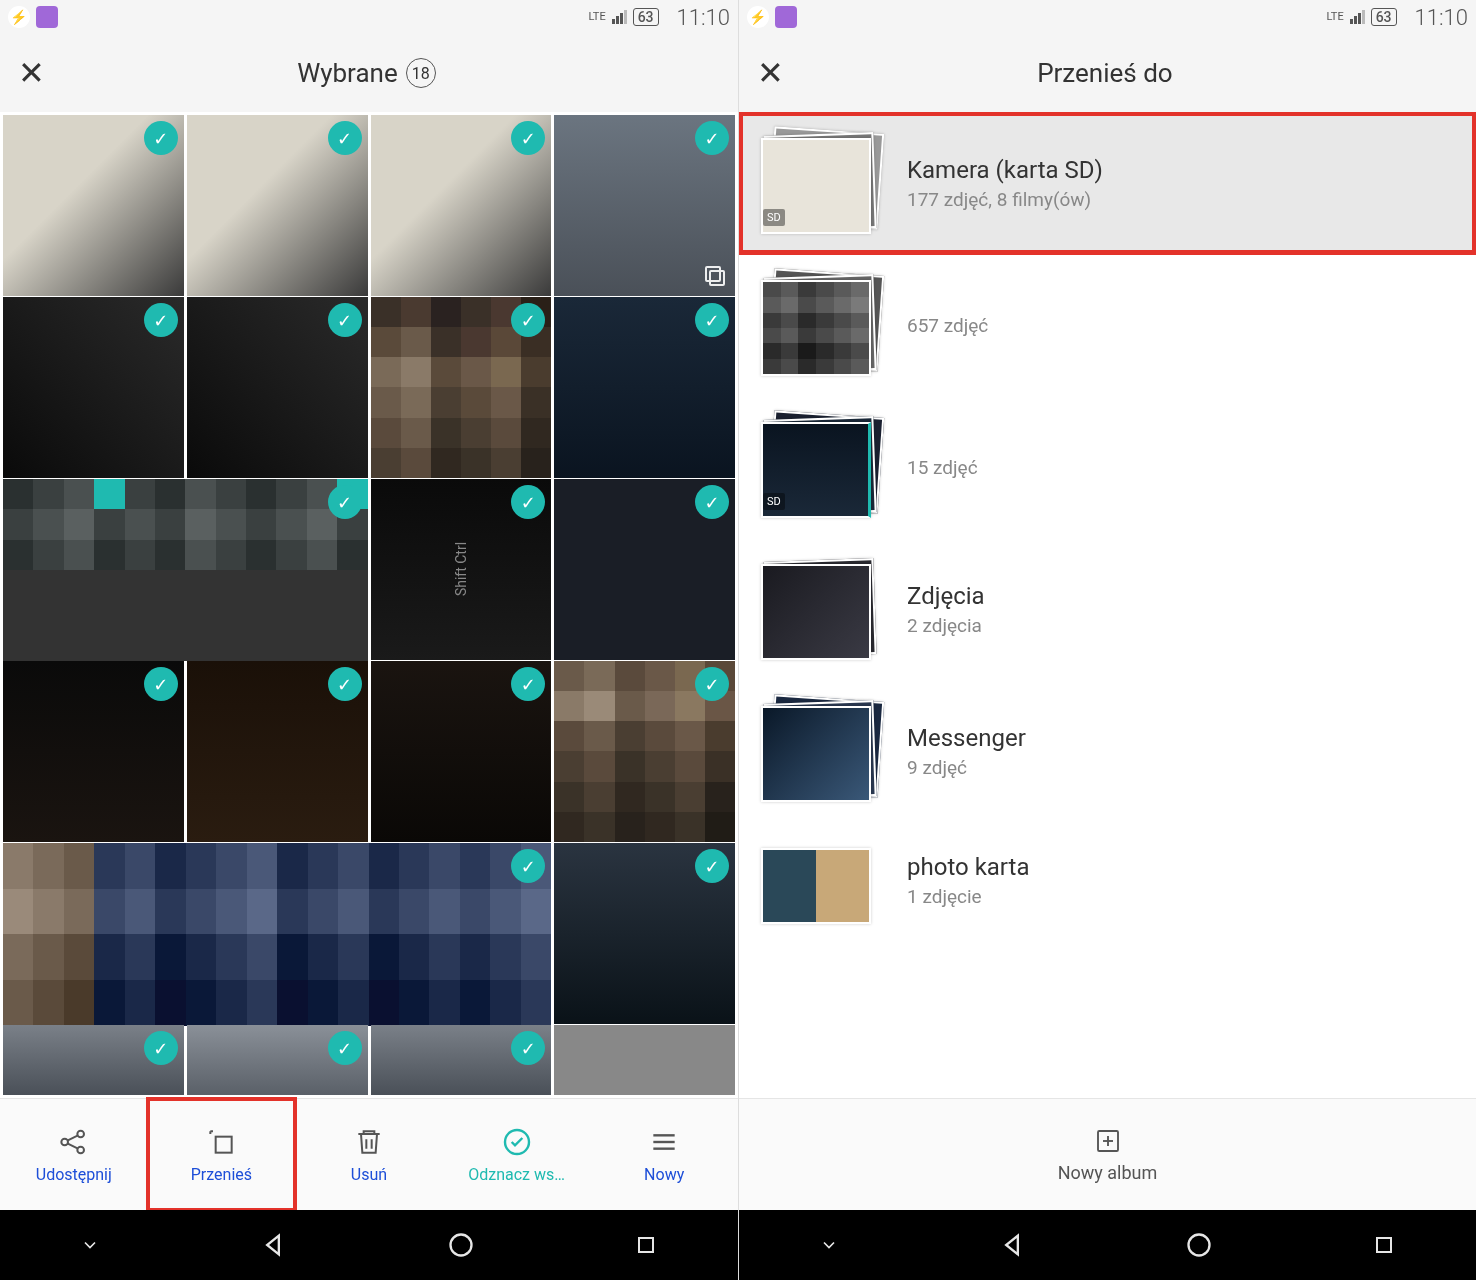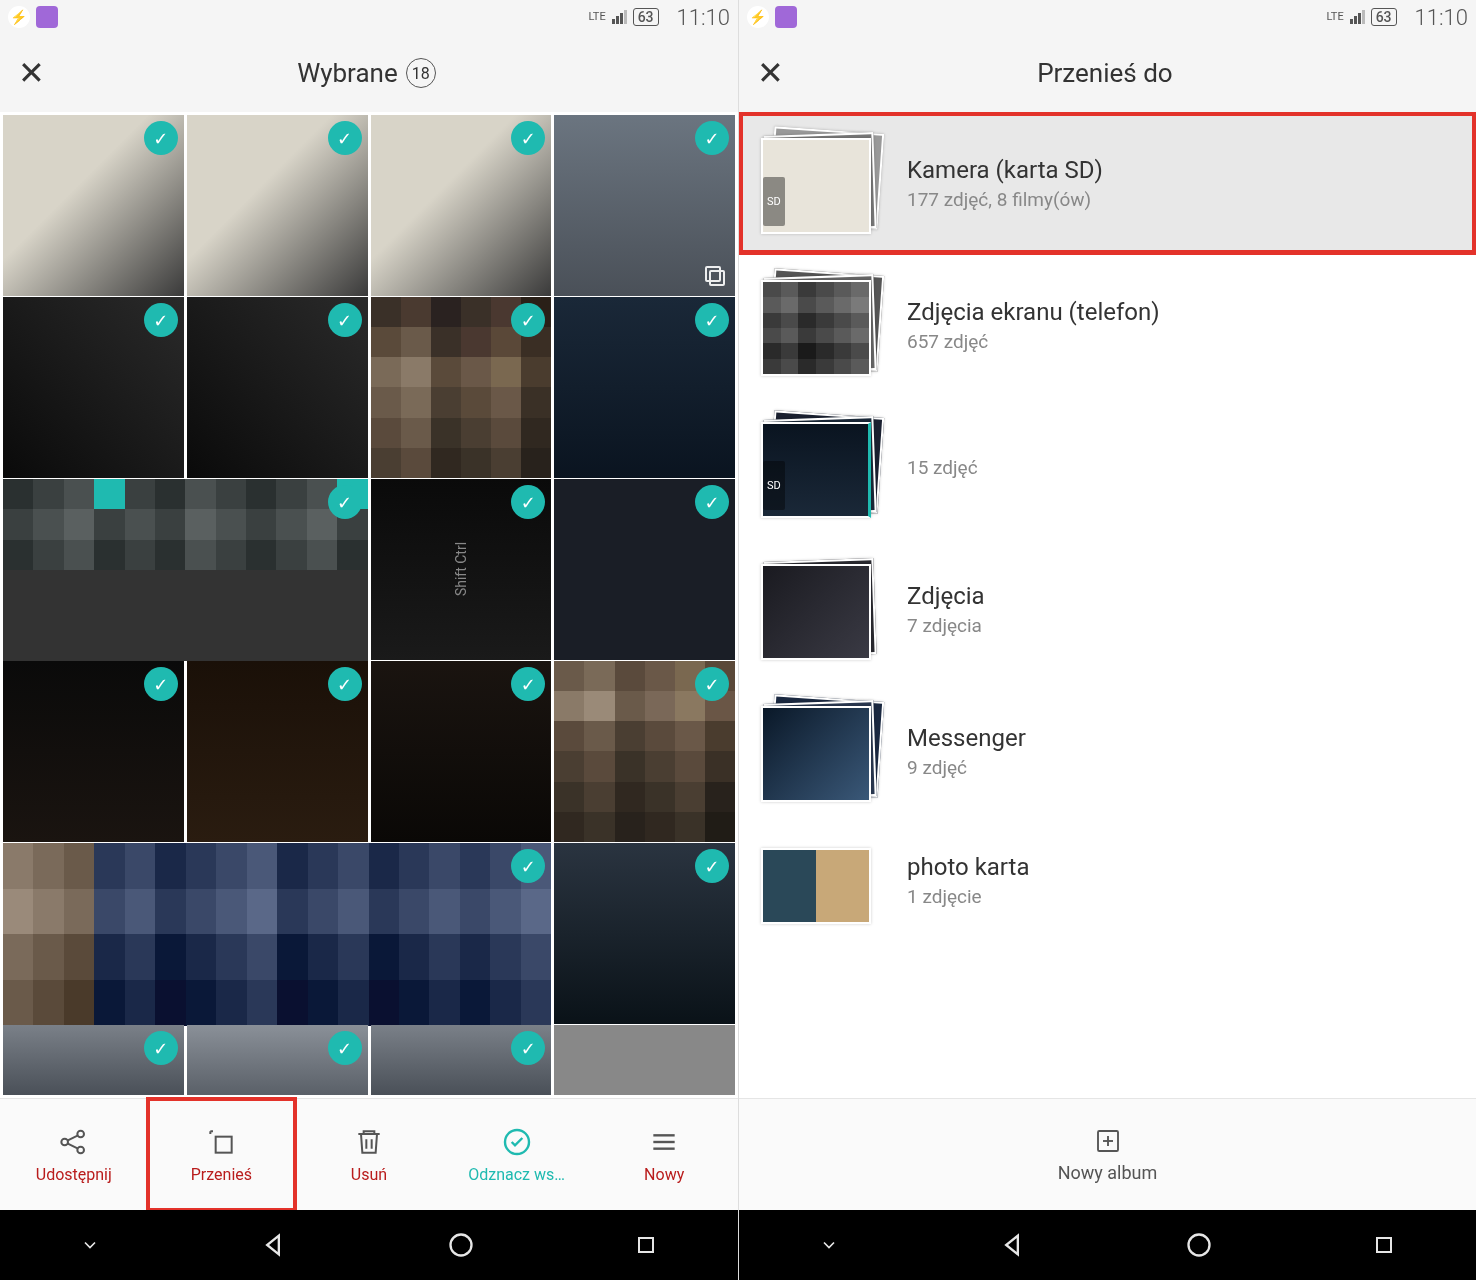--- a/index.html
+++ b/index.html
@@ -28,37 +28,37 @@
 
 .grid { flex: 1; overflow: hidden; display: grid; grid-template-columns: repeat(4, 1fr); gap: 3px; padding: 3px; background: #fff; align-content: start; }
 .thumb { position: relative; aspect-ratio: 1/1; background: #333; overflow: hidden; }
 .thumb.wide { grid-column: span 2; aspect-ratio: 2/1; }
 .check { position: absolute; top: 6px; right: 6px; width: 34px; height: 34px; border-radius: 50%; background: #1fbab0; display: flex; align-items: center; justify-content: center; color: #fff; font-size: 18px; }
 .burst-icon { position: absolute; bottom: 8px; right: 8px; width: 24px; height: 24px; opacity: 0.9; }
 .pix { display: grid; grid-template-columns: repeat(6,1fr); grid-template-rows: repeat(6,1fr); width: 100%; height: 100%; }
 .pix span { display: block; }
 
 .bottombar { height: 112px; background: #fafafa; display: flex; border-top: 1px solid #e5e5e5; }
-.bb-item { flex: 1; display: flex; flex-direction: column; align-items: center; justify-content: center; gap: 6px; color: #b91c1c; font-size: 16px; cursor: pointer; }
+.bb-item { flex: 1; display: flex; flex-direction: column; align-items: center; justify-content: center; gap: 6px; color: #1d4ed8; font-size: 16px; cursor: pointer; }
 .bb-item.active { color: #1fbab0; }
 .bb-item.highlight { outline: 4px solid #e3322a; outline-offset: -2px; }
 .bb-icon { width: 34px; height: 34px; display: flex; align-items: center; justify-content: center; }
 
 .navbar { height: 70px; background: #000; display: flex; align-items: center; justify-content: space-around; }
 .nav-icon { color: #fff; opacity: 0.9; }
 
 .albumlist { flex: 1; background: #fff; overflow: hidden; }
 .album-row { display: flex; align-items: center; padding: 18px 22px; gap: 26px; cursor: pointer; }
 .album-row.highlight { outline: 5px solid #e3322a; outline-offset: -4px; background: #e8e8e8; }
 .album-thumb { width: 120px; height: 106px; position: relative; flex-shrink: 0; }
 .album-thumb .stack { position: absolute; width: 110px; height: 96px; background: #888; border: 2px solid #fff; box-shadow: 0 0 3px rgba(0,0,0,0.2); }
 .album-thumb .stack.s1 { left: 10px; top: 0; transform: rotate(4deg); background: #999; }
 .album-thumb .stack.s2 { left: 4px; top: 4px; transform: rotate(-2deg); background: #777; }
 .album-thumb .stack.s3 { left: 0; top: 8px; background: #ddd; }
-.sd-badge { position: absolute; bottom: 10px; left: 2px; background: rgba(0,0,0,0.4); color: #fff; font-size: 11px; padding: 18px 4px; border-radius: 2px; }
+.sd-badge { position: absolute; bottom: 10px; left: 2px; background: rgba(0,0,0,0.4); color: #fff; font-size: 11px; padding: 2px 4px; border-radius: 2px; }
 .album-info { flex: 1; }
 .album-name { font-size: 24px; color: #333; margin-bottom: 4px; }
 .album-count { font-size: 19px; color: #888; }
 
 .newalbum { height: 112px; background: #fafafa; border-top: 1px solid #e5e5e5; display: flex; flex-direction: column; align-items: center; justify-content: center; gap: 6px; color: #555; font-size: 18px; cursor: pointer; }
 </style>
 </head>
 <body>
 
 <div class="phone">
@@ -498,21 +498,20 @@
               <span style="background:#3a3a3a"></span>
               <span style="background:#4a4a4a"></span>
               <span style="background:#2a2a2a"></span>
               <span style="background:#3a3a3a"></span>
               <span style="background:#4a4a4a"></span>
               <span style="background:#5a5a5a"></span>
             </div>
           </div>
       </div>
       <div class="album-info">
-        <div class="album-name">Zdjęcia ekranu (telefon)</div>
         <div class="album-count">657 zdjęć</div>
       </div>
     </div>
     <div class="album-row">
       <div class="album-thumb">
         <div class="stack s1" style="background:#1a2030"></div>
           <div class="stack s2" style="background:#1a2838"></div>
           <div class="stack s3" style="background:linear-gradient(#0a1420,#1a2838);border-right:3px solid #1fbab0"></div>
         <div class="sd-badge">SD</div>
       </div>
@@ -520,21 +519,21 @@
         <div class="album-count">15 zdjęć</div>
       </div>
     </div>
     <div class="album-row">
       <div class="album-thumb">
         <div class="stack s2" style="background:#2a2a30"></div>
           <div class="stack s3" style="background:linear-gradient(135deg,#1a1a20,#3a3a44)"></div>
       </div>
       <div class="album-info">
         <div class="album-name">Zdjęcia</div>
-        <div class="album-count">7 zdjęcia</div>
+        <div class="album-count">2 zdjęcia</div>
       </div>
     </div>
     <div class="album-row">
       <div class="album-thumb">
         <div class="stack s1" style="background:#1a2840"></div>
           <div class="stack s2" style="background:#2a3850"></div>
           <div class="stack s3" style="background:linear-gradient(135deg,#0a1828,#3a5878)"></div>
       </div>
       <div class="album-info">
         <div class="album-name">Messenger</div>

